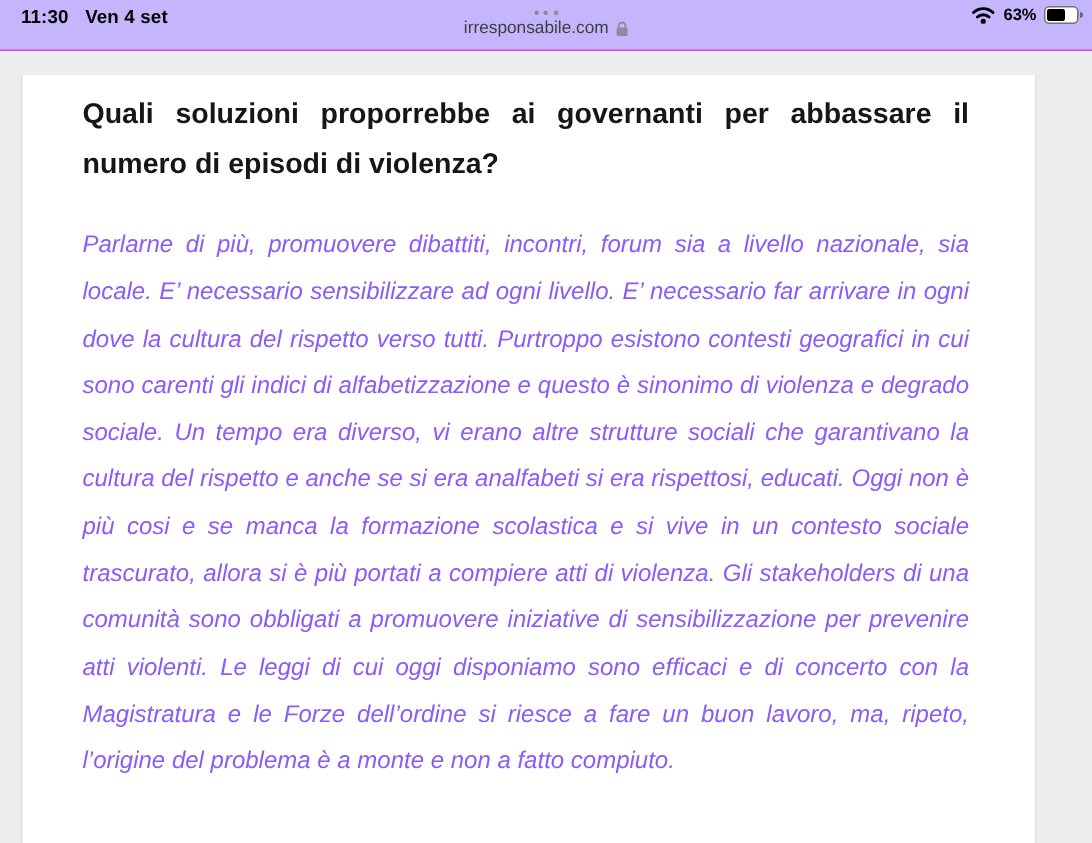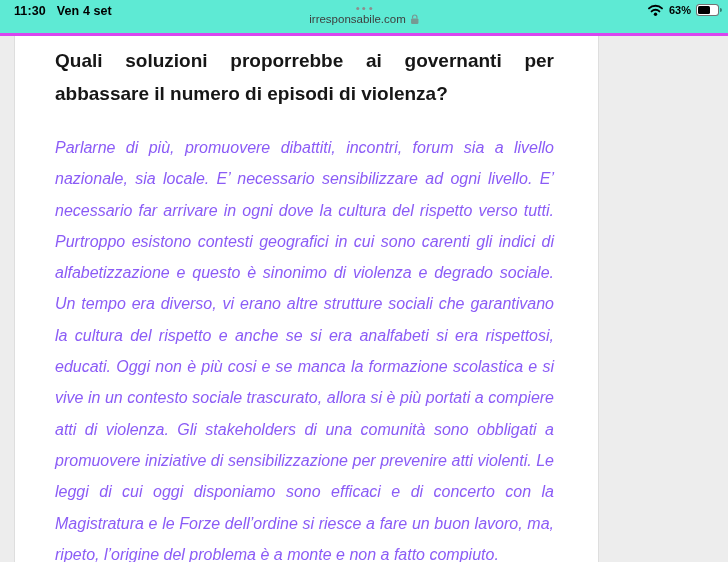--- a/index.html
+++ b/index.html
@@ -8,22 +8,22 @@
     font-family: "Liberation Sans", sans-serif;
     background: #ededed;
     overflow: hidden;
     -webkit-font-smoothing: antialiased;
   }
   .screen { position: relative; width: 728px; height: 562px; }
 
   
   .chrome {
     position: absolute; top: 0; left: 0; right: 0; height: 33px;
-    background: #5eead4;
-    border-bottom: 3px solid #d946ef;
+    background: #c4b5fd;
+    border-bottom: 1px solid #d946ef;
     z-index: 2;
   }
   .status-left {
     position: absolute; left: 14px; top: 4px;
     font-size: 12.5px; font-weight: 600; color: #000;
     display: flex; gap: 11px; letter-spacing: 0.1px;
   }
   .status-right {
     position: absolute; right: 9px; top: 4px;
     display: flex; align-items: center; gap: 5px;
@@ -57,21 +57,21 @@
     margin-top: 3px;
     display: flex; align-items: center; gap: 4px;
     font-size: 11.5px; color: #3e3e3e;
     cursor: pointer;
   }
   .lock-svg { display: block; opacity: 0.75; }
 
   
   .page { position: absolute; top: 34px; left: 0; right: 0; bottom: 0; background: #ededed; }
   .card {
-    position: absolute; left: 14px; top: 0; bottom: 0; width: 585px;
+    position: absolute; left: 14px; top: 16px; bottom: 0; width: 677px;
     background: #ffffff;
     border-left: 1px solid #dedede;
     border-right: 1px solid #dedede;
     box-sizing: border-box;
   }
   .article { padding: 10px 44px 0 40px; }
   .article h1 {
     margin: 0 0 22px 0;
     font-size: 19px; line-height: 33px; font-weight: 700;
     color: #161616;

